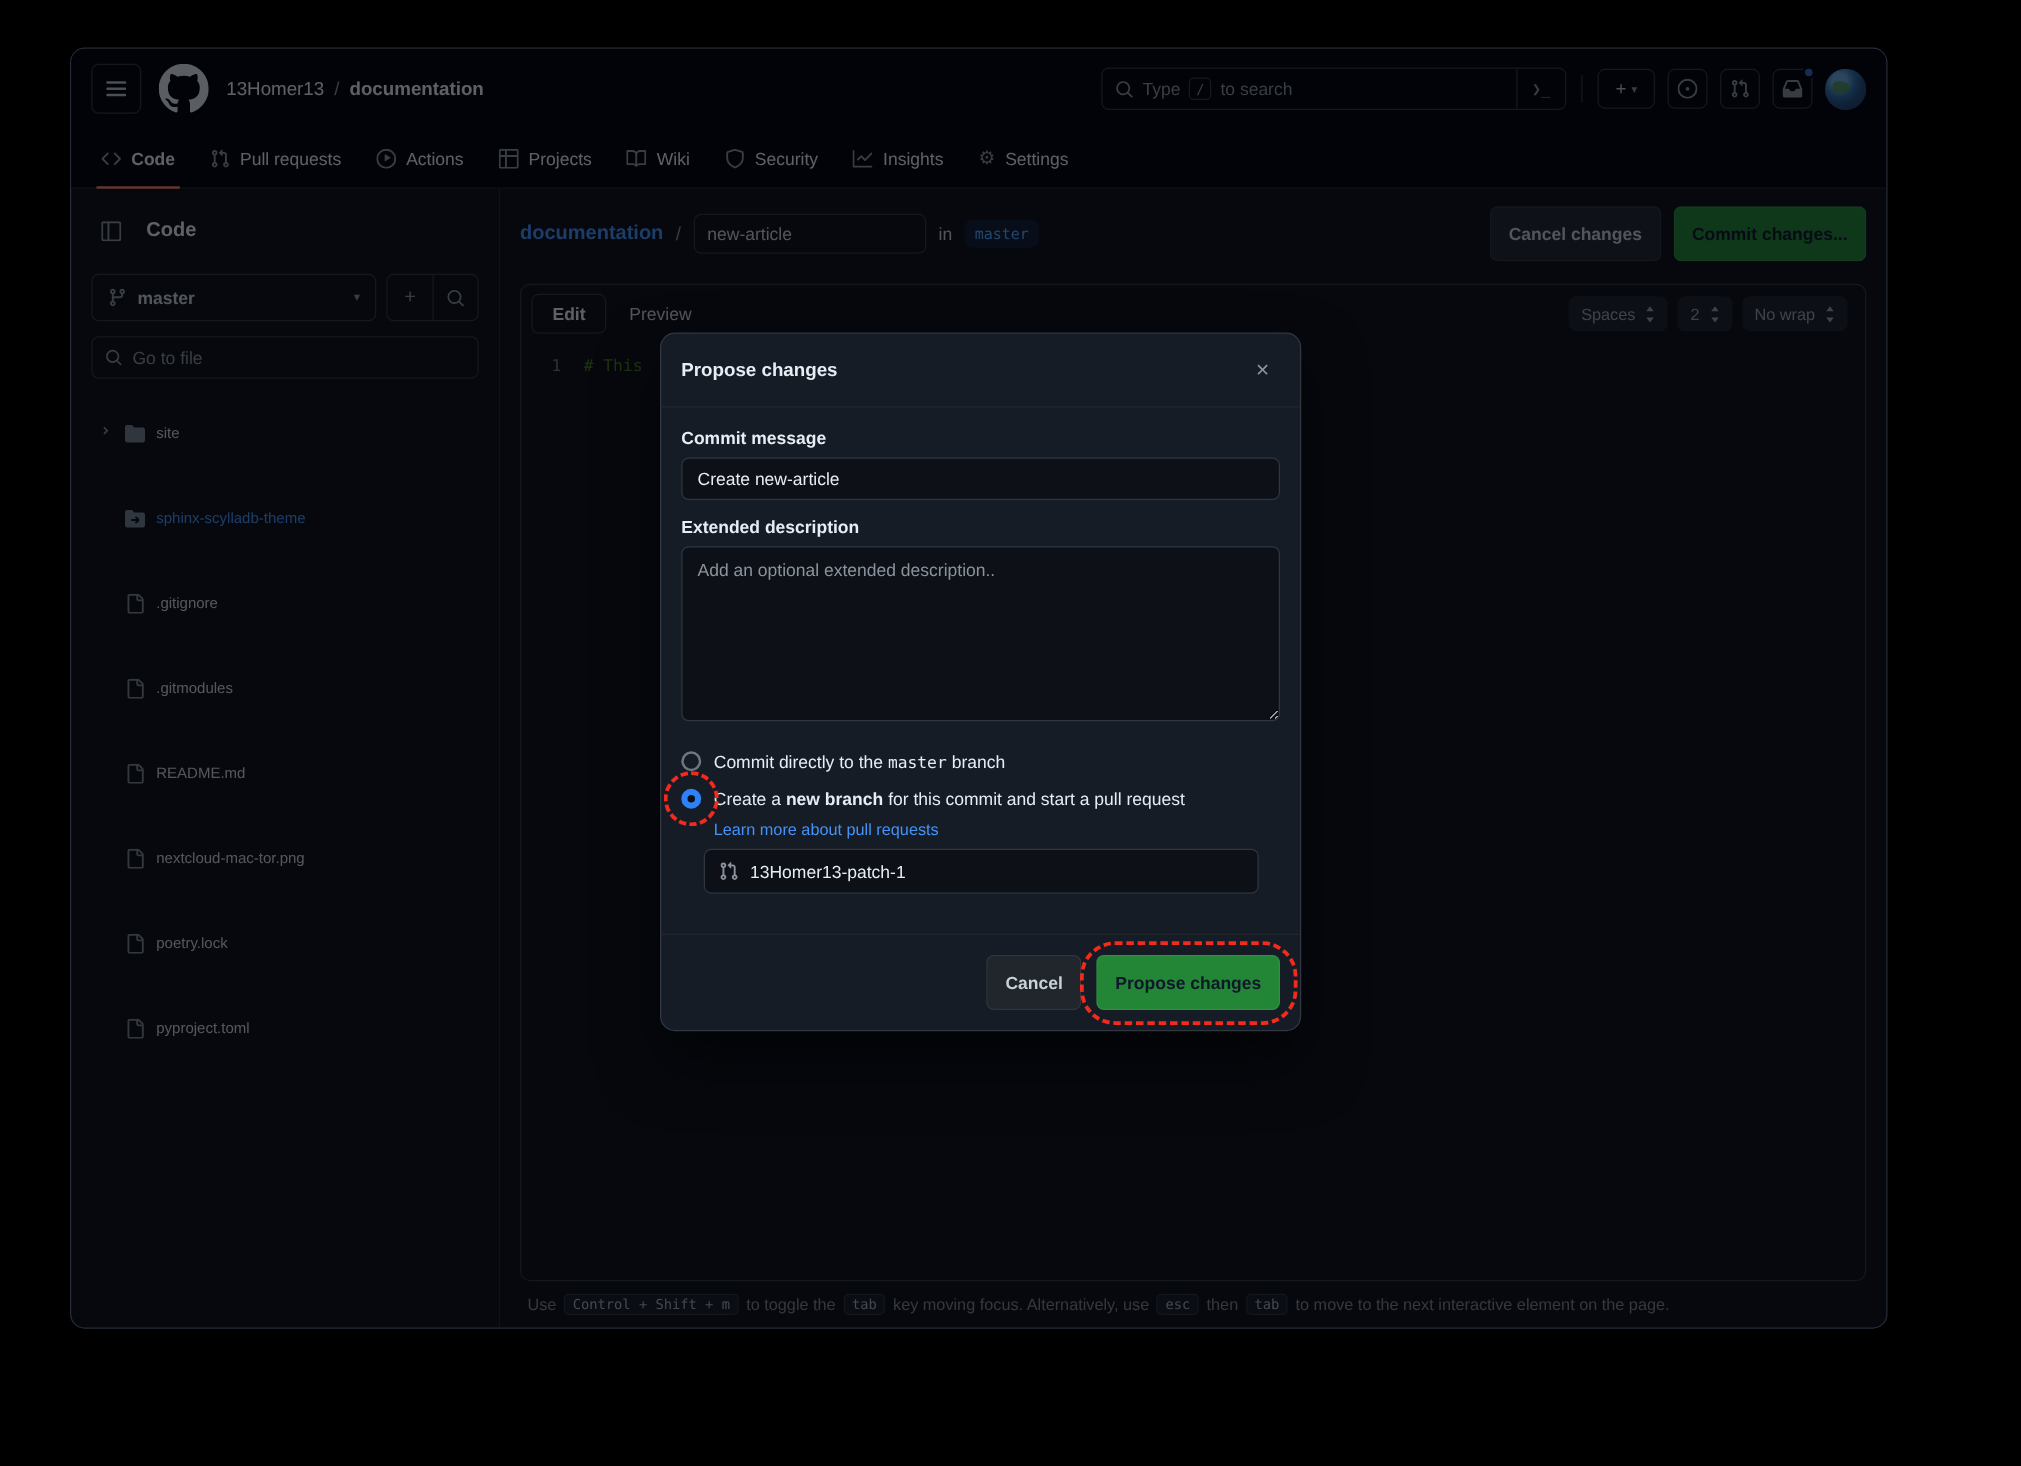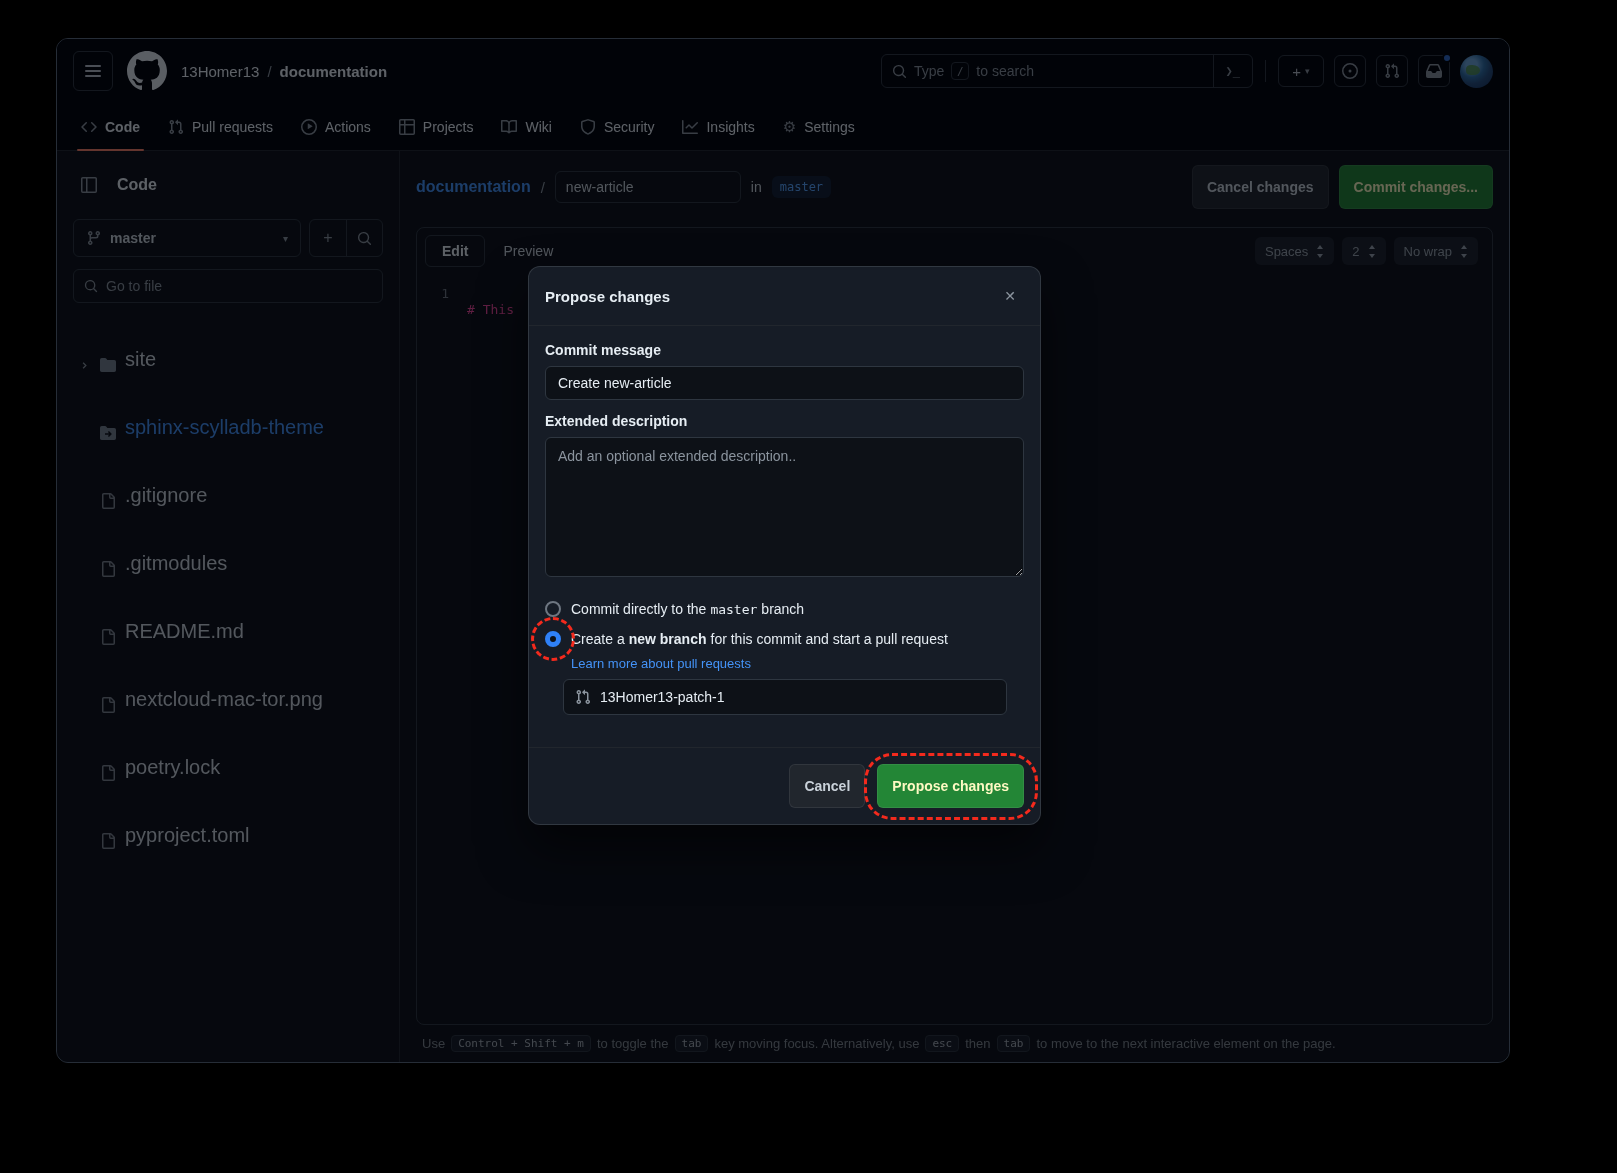--- a/index.html
+++ b/index.html
@@ -80,22 +80,22 @@
   .seg{width:36px; display:flex; align-items:center; justify-content:center; color:var(--muted);
     cursor:pointer; font-size:16px;}
   .seg + .seg{border-left:1px solid var(--border);}
   .seg svg{width:15px; height:15px; fill:var(--muted);}
   .goto{margin-top:12px; height:34px; border:1px solid var(--border); border-radius:6px;
     display:flex; align-items:center; gap:8px; padding:0 10px; color:var(--muted);}
   .goto svg{width:14px; height:14px; fill:var(--muted); flex:none;}
   .goto input{background:transparent; border:0; outline:none; color:var(--text); font-size:14px; width:100%;}
   .goto input::placeholder{color:var(--muted);}
   .tree{margin-top:16px;}
-  .tree-row{display:flex; align-items:flex-end; height:32px; gap:9px; padding-left:4px;
-    border-radius:6px; cursor:pointer; font-size:20px; color:#cdd5dd;margin-top:36px;}
+  .tree-row{display:flex; align-items:flex-start; height:32px; gap:9px; padding-left:4px;
+    border-radius:6px; cursor:pointer; font-size:12px; color:#cdd5dd;margin-top:36px;}
   .tree-row .chev{width:14px; flex:none; display:flex; align-items:center; justify-content:center;}
   .tree-row .chev svg{width:11px; height:11px; stroke:var(--muted); fill:none; stroke-width:1.8;}
   .tree-row .fico{width:16px; height:16px; flex:none;}
   .tree-row .fico svg{width:16px; height:16px;}
   .fill-folder{fill:#768390;}
   .fill-file{fill:#7d8590;}
   .tree-row.submodule .label{color:var(--link);}
 
   
   .main{flex:1; display:flex; flex-direction:column; padding:14px 16px 8px;}
@@ -104,34 +104,34 @@
   .bc-sep{color:var(--muted); font-size:15px;}
   .file-input{width:186px; height:32px; border:1px solid var(--border); border-radius:6px;
     background:transparent; color:#c9d1d9; font-size:14px; padding:0 10px; outline:none;}
   .in-word{color:#c9d1d9; font-size:14px;}
   .branch-badge{font-family:"DejaVu Sans Mono", monospace; font-size:12px; color:#58a6ff;
     background:rgba(56,139,253,0.12); padding:4px 8px; border-radius:6px;}
   .bc-actions{margin-left:auto; display:flex; gap:10px;}
   .btn{height:44px; padding:0 14px; border-radius:6px; border:1px solid rgba(240,246,252,0.08);
     font-size:14px; font-weight:600; display:flex; align-items:center; cursor:pointer;}
   .btn-secondary{background:var(--btn); color:#c9d1d9;}
-  .btn-green{background:var(--green); color:#fef9c3; border-color:rgba(240,246,252,0.08);}
+  .btn-green{background:var(--green); color:#0f172a; border-color:rgba(240,246,252,0.08);}
   .editor{flex:1; margin-top:18px; border:1px solid var(--border); border-radius:8px;
     display:flex; flex-direction:column; overflow:hidden;}
   .editor-toolbar{display:flex; align-items:center; padding:7px 8px; gap:2px;}
   .ed-tab{padding:7px 16px; border-radius:6px; font-size:14px; color:#c9d1d9; cursor:pointer;}
   .ed-tab.active{border:1px solid var(--border); background:var(--bg); font-weight:600; color:var(--text);}
   .toolbar-right{margin-left:auto; display:flex; gap:8px; padding-right:6px;}
   .mini-select{height:28px; display:flex; align-items:center; gap:8px; padding:0 10px;
     background:#1c222b; border-radius:6px; color:#9aa4ae; font-size:13px; cursor:pointer;}
   .mini-select svg{width:8px; height:13px; fill:#9aa4ae;}
   .code-area{flex:1; padding:10px 0; font-family:"DejaVu Sans Mono", monospace; font-size:13px;}
   .code-line{display:flex; line-height:20px;}
   .gutter{width:50px; text-align:right; padding-right:18px; color:var(--faint); flex:none;}
-  .code-text{color:#ec4899; white-space:pre;margin-top:16px;}
+  .code-text{color:#4d7c0f; white-space:pre;}
   .hint-row{padding:10px 6px 2px; color:#80888f; font-size:13px; display:flex; align-items:center;
     gap:6px; white-space:nowrap;}
   .hint-kbd{font-family:"DejaVu Sans Mono", monospace; font-size:11px; color:#a8b0b8;
     background:#171d26; border:1px solid #2b323c; border-radius:4px; padding:1px 6px;}
 
   
   .backdrop{position:absolute; inset:0; background:rgba(1,4,9,0.60); z-index:5;}
   .modal{position:absolute; left:471px; top:227px; width:513px; background:var(--modal);
     border:1px solid rgba(61,68,77,0.7); border-radius:12px; z-index:10;
     box-shadow:0 24px 48px rgba(0,0,0,0.55);}

